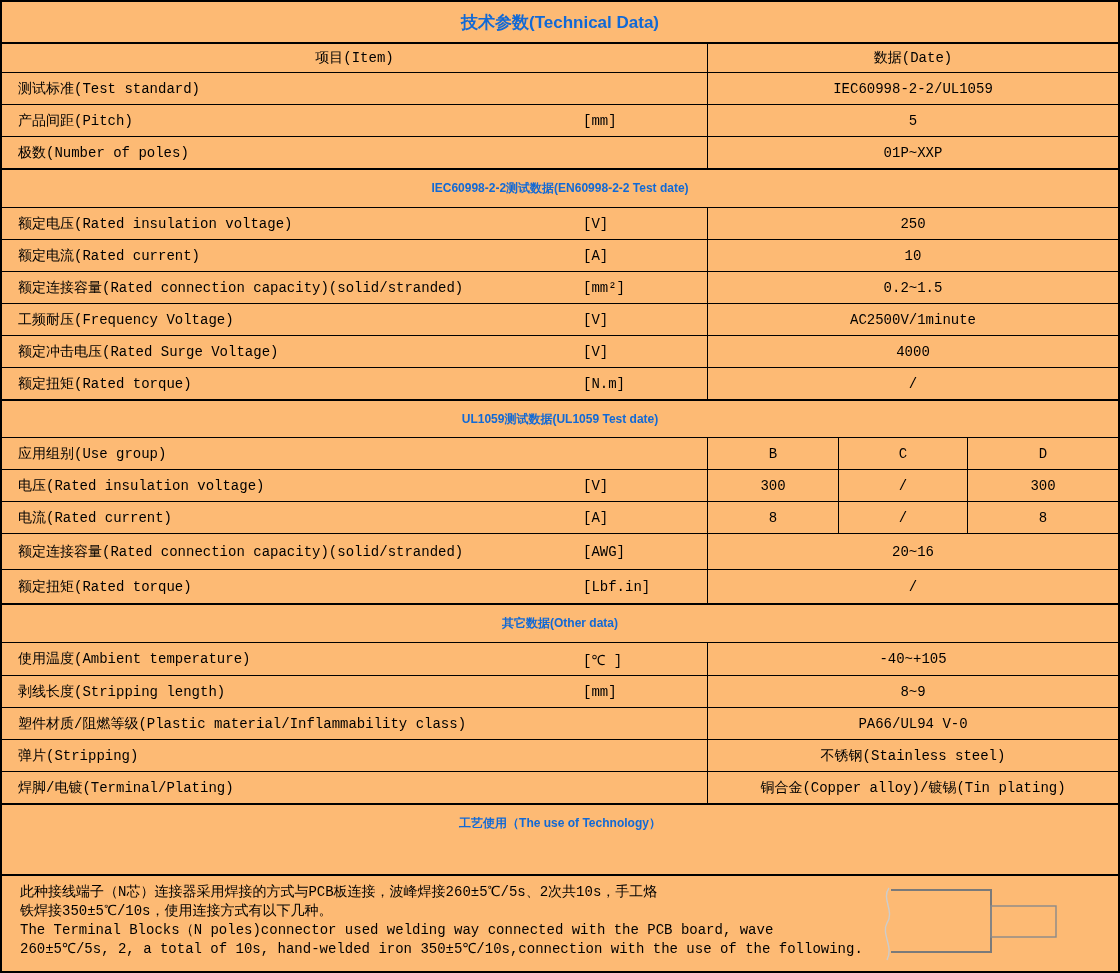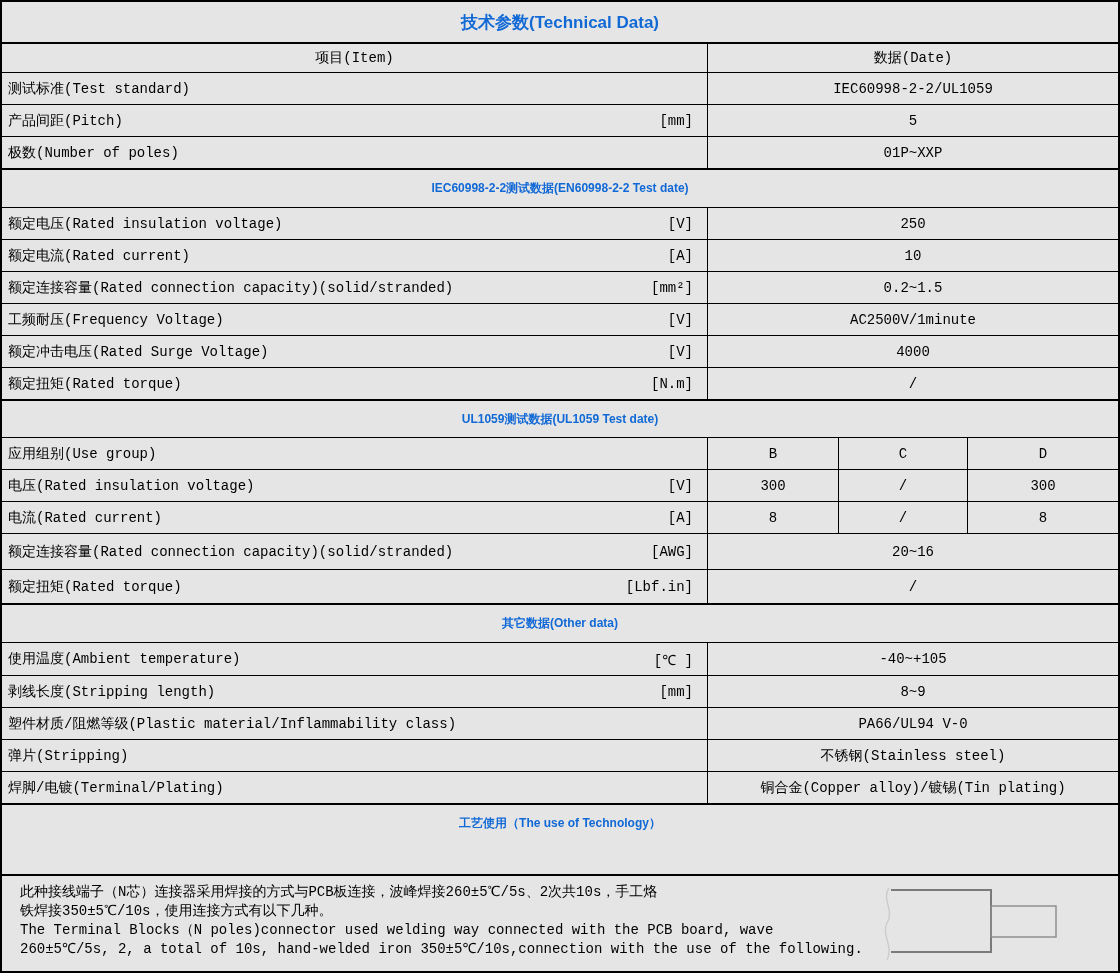--- a/index.html
+++ b/index.html
@@ -1,20 +1,20 @@
 <!DOCTYPE html>
 <html><head>
 <meta charset="utf-8">
 <style>
   * { box-sizing: border-box; margin: 0; padding: 0; }
   html,body { background:#fff; }
   .page {
     width: 1120px; height: 973px;
     border: 2px solid #000;
-    background: #e5e5e5;
+    background: #fdba74;
     display: flex; flex-direction: column;
     font-family: "Liberation Mono", "DejaVu Sans Mono", monospace;
     font-size: 14px; color: #000;
     position: relative;
     overflow: hidden;
   }
   .r { display: flex; align-items: stretch; border-top: 1px solid #000; flex: none; }
   .r.first { border-top: none; }
   .r.thick { border-top: 2px solid #000; }
   .h40{height:40px}.h30{height:30px}.h32{height:32px}.h33{height:33px}
@@ -22,22 +22,22 @@
   .sec {
     align-items: center; justify-content: center;
     font-family: "Liberation Sans", "DejaVu Sans", sans-serif;
     font-weight: bold; font-size: 12px; color: #1169d6;
   }
   .sec.main { font-size: 17px; }
   .c-item {
     width: 706px; border-right: 1px solid #000;
     display: flex; align-items: center; justify-content: space-between;
   }
-  .c-item .lbl { padding-left: 6px; white-space: nowrap; }
-  .c-item .unit { width: 110px; text-align: right; margin-right: 14px; white-space: pre; }
+  .c-item .lbl { padding-left: 16px; white-space: nowrap; }
+  .c-item .unit { width: 110px; text-align: left; margin-right: 14px; white-space: pre; }
   .c-data { flex: 1; display: flex; align-items: center; justify-content: center; white-space: nowrap; }
   .c-head { display:flex; align-items:center; justify-content:center; }
   .c-g1 { width: 131px; border-right: 1px solid #000; }
   .c-g2 { width: 129px; border-right: 1px solid #000; }
   .c-g3 { flex: 1; }
   .cell-center { display:flex; align-items:center; justify-content:center; }
   .tech-body {
     flex: 1; border-top: 2px solid #000;
     position: relative;
     padding: 7px 0 0 18px;

